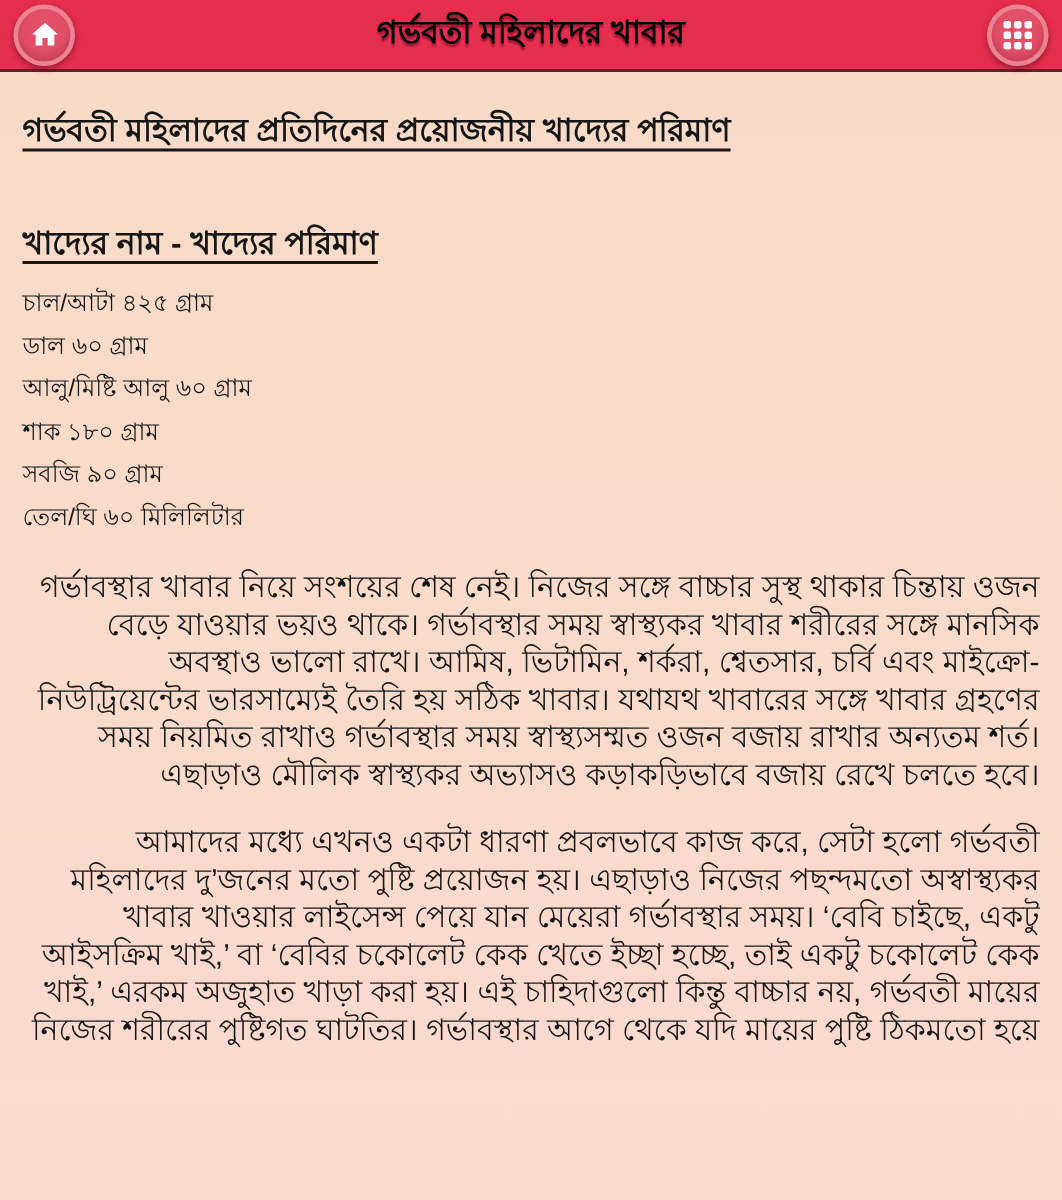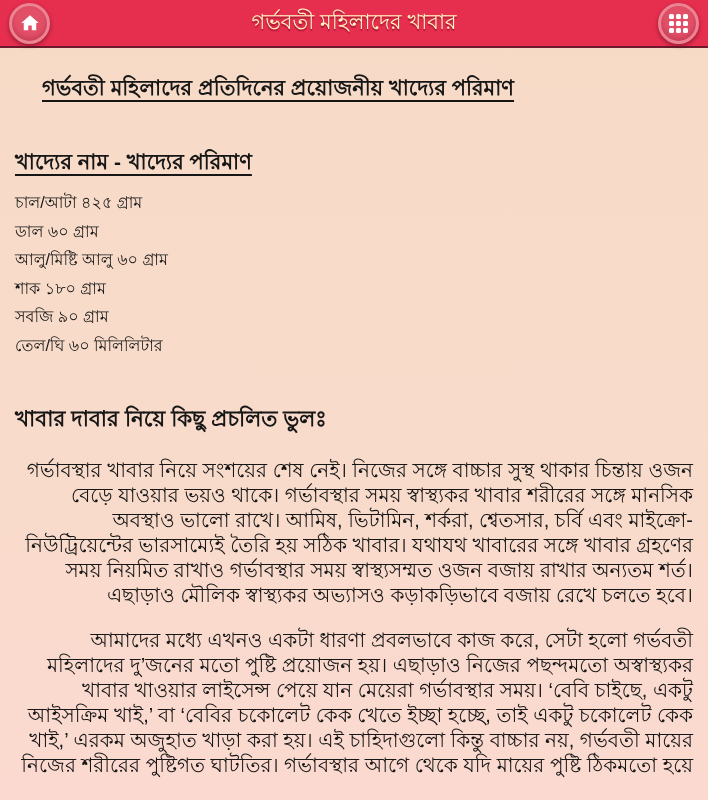--- a/index.html
+++ b/index.html
@@ -27,22 +27,22 @@
     border: 3px solid #ec8392;
     box-shadow: 0 2px 4px rgba(60,0,15,0.45), inset 0 -3px 5px rgba(120,10,30,0.25);
     display: flex; align-items: center; justify-content: center;
     cursor: pointer;
     flex: 0 0 auto;
   }
   .title {
     position: absolute;
     left: 50%; top: 50%;
     transform: translate(-50%, -50%);
-    color: #fef9c3;
-    font-weight: normal;
+    color: #000000;
+    font-weight: bold;
     font-size: 21px;
     white-space: nowrap;
     text-shadow: 0 2px 1px rgba(110, 10, 30, 0.55);
   }
   .grid-icon {
     display: grid;
     grid-template-columns: repeat(3, 5px);
     grid-template-rows: repeat(3, 5px);
     gap: 2px;
   }
@@ -58,21 +58,20 @@
     padding: 20px 15px 0 15px;
   }
   .main-heading {
     font-size: 21px;
     font-weight: 600;
     text-decoration: underline;
     text-decoration-thickness: 2px;
     text-underline-offset: 5px;
     margin-top: 6px;
     line-height: 1.35;
-    margin-left: 27px;
   }
   .list-heading {
     font-size: 21px;
     font-weight: 600;
     text-decoration: underline;
     text-decoration-thickness: 2px;
     text-underline-offset: 5px;
     margin-top: 44px;
   }
   .food-list {
@@ -131,17 +130,16 @@
 
   <ul class="food-list">
     <li>চাল/আটা ৪২৫ গ্রাম</li>
     <li>ডাল ৬০ গ্রাম</li>
     <li>আলু/মিষ্টি আলু ৬০ গ্রাম</li>
     <li>শাক ১৮০ গ্রাম</li>
     <li>সবজি ৯০ গ্রাম</li>
     <li>তেল/ঘি ৬০ মিলিলিটার</li>
   </ul>
 
-  <h2 class="section-heading">খাবার দাবার নিয়ে কিছু প্রচলিত ভুলঃ</h2>
 
   <p class="para">গর্ভাবস্থার খাবার নিয়ে সংশয়ের শেষ নেই। নিজের সঙ্গে বাচ্চার সুস্থ থাকার চিন্তায় ওজন বেড়ে যাওয়ার ভয়ও থাকে। গর্ভাবস্থার সময় স্বাস্থ্যকর খাবার শরীরের সঙ্গে মানসিক অবস্থাও ভালো রাখে। আমিষ, ভিটামিন, শর্করা, শ্বেতসার, চর্বি এবং মাইক্রো-নিউট্রিয়েন্টের ভারসাম্যেই তৈরি হয় সঠিক খাবার। যথাযথ খাবারের সঙ্গে খাবার গ্রহণের সময় নিয়মিত রাখাও গর্ভাবস্থার সময় স্বাস্থ্যসম্মত ওজন বজায় রাখার অন্যতম শর্ত। এছাড়াও মৌলিক স্বাস্থ্যকর অভ্যাসও কড়াকড়িভাবে বজায় রেখে চলতে হবে।</p>
   <p class="para">আমাদের মধ্যে এখনও একটা ধারণা প্রবলভাবে কাজ করে, সেটা হলো গর্ভবতী মহিলাদের দু’জনের মতো পুষ্টি প্রয়োজন হয়। এছাড়াও নিজের পছন্দমতো অস্বাস্থ্যকর খাবার খাওয়ার লাইসেন্স পেয়ে যান মেয়েরা গর্ভাবস্থার সময়। ‘বেবি চাইছে, একটু আইসক্রিম খাই,’ বা ‘বেবির চকোলেট কেক খেতে ইচ্ছা হচ্ছে, তাই একটু চকোলেট কেক খাই,’ এরকম অজুহাত খাড়া করা হয়। এই চাহিদাগুলো কিন্তু বাচ্চার নয়, গর্ভবতী মায়ের নিজের শরীরের পুষ্টিগত ঘাটতির। গর্ভাবস্থার আগে থেকে যদি মায়ের পুষ্টি ঠিকমতো হয়ে</p>
 </main>
 
 </body></html>

